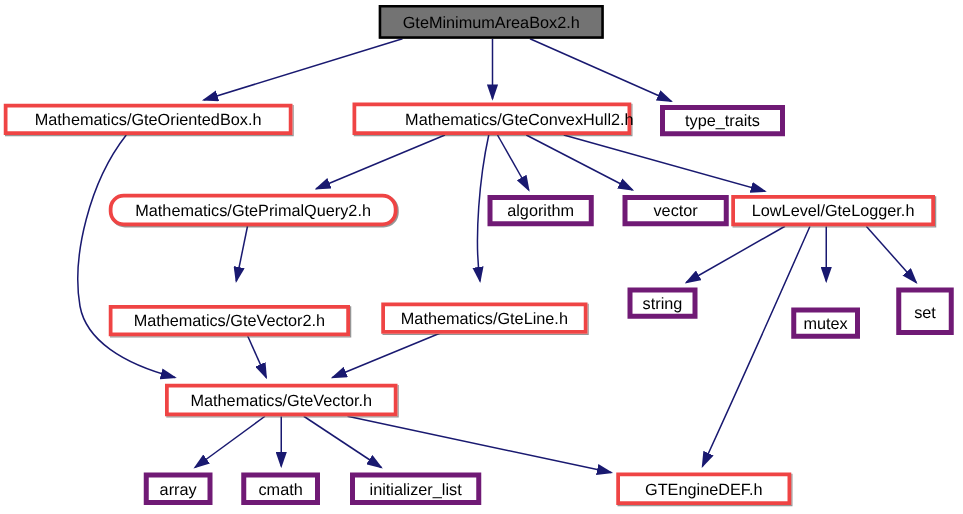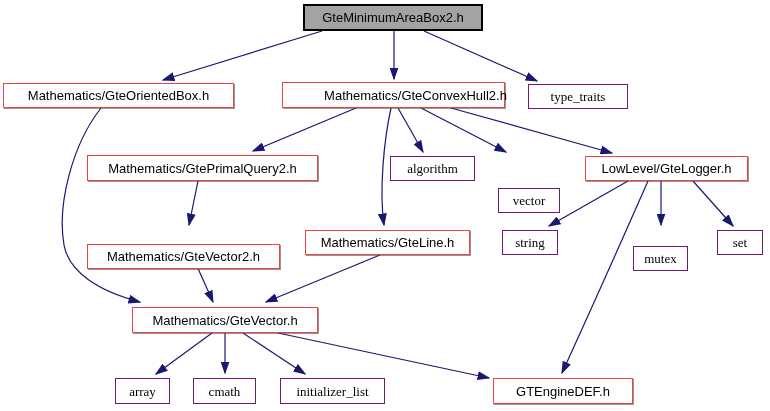--- a/index.html
+++ b/index.html
@@ -24,30 +24,29 @@
     display: flex;
     align-items: center;
     justify-content: center;
     background: #ffffff;
     font-size: 13px;
     line-height: 1;
     color: #000000;
     white-space: nowrap;
   }
   .node.main {
-    background: #a3a3a3;
+    background: #737373;
     border: 2px solid #000000;
   }
   .node.doc {
-    border: 1px solid #ef4444;
+    border: 3px solid #ef4444;
     box-shadow: 1px 1px 0 rgba(64,64,64,0.55);
   }
   .node.sys {
-    border: 1px solid #701a75;
-    font-family: Liberation Serif, serif;
+    border: 4px solid #701a75;
   }
   .edge { fill: none; stroke-width: 1.2px; }
 </style>
 </head>
 <body>
 
 <div id="canvas">
   <svg id="edge-layer" width="770" height="411" viewBox="0 0 770 411" xmlns="http://www.w3.org/2000/svg">
     <defs>
       <marker id="arrowhead" markerUnits="userSpaceOnUse" markerWidth="13" markerHeight="9" refX="11.5" refY="4.5" orient="auto">
@@ -83,45 +82,45 @@
       </div>
       <div class="node doc" style="left: 3px; top: 83px; width: 231px; height: 25px;">
         <span>Mathematics/GteOrientedBox.h</span>
       </div>
       <div class="node doc" style="left: 282px; top: 82px; width: 223px; height: 26px; padding-left: 44px;">
         <span>Mathematics/GteConvexHull2.h</span>
       </div>
       <div class="node sys" style="left: 528px; top: 84px; width: 100px; height: 25px;">
         <span>type_traits</span>
       </div>
-      <div class="node doc" style="left: 87px; top: 155px; width: 231px; height: 26px;">
+      <div class="node doc" style="left: 87px; top: 155px; width: 231px; height: 26px; border-radius: 12px;">
         <span>Mathematics/GtePrimalQuery2.h</span>
       </div>
       <div class="node sys" style="left: 390px; top: 156px; width: 85px; height: 25px;">
         <span>algorithm</span>
       </div>
-      <div class="node sys" style="left: 498px; top: 156px; width: 62px; height: 25px; margin-top: 32px;">
+      <div class="node sys" style="left: 498px; top: 156px; width: 85px; height: 25px;">
         <span>vector</span>
       </div>
       <div class="node doc" style="left: 585px; top: 156px; width: 163px; height: 25px;">
         <span>LowLevel/GteLogger.h</span>
       </div>
       <div class="node doc" style="left: 87px; top: 244px; width: 193px; height: 25px;">
         <span>Mathematics/GteVector2.h</span>
       </div>
-      <div class="node doc" style="left: 305px; top: 230px; width: 165px; height: 25px;">
+      <div class="node doc" style="left: 305px; top: 242px; width: 165px; height: 25px;">
         <span>Mathematics/GteLine.h</span>
       </div>
       <div class="node sys" style="left: 502px; top: 230px; width: 56px; height: 25px;">
         <span>string</span>
       </div>
       <div class="node sys" style="left: 633px; top: 246px; width: 55px; height: 25px;">
         <span>mutex</span>
       </div>
-      <div class="node sys" style="left: 717px; top: 230px; width: 46px; height: 25px;">
+      <div class="node sys" style="left: 717px; top: 230px; width: 46px; height: 38px;">
         <span>set</span>
       </div>
       <div class="node doc" style="left: 132px; top: 307px; width: 186px; height: 26px;">
         <span>Mathematics/GteVector.h</span>
       </div>
       <div class="node sys" style="left: 115px; top: 378px; width: 55px; height: 26px;">
         <span>array</span>
       </div>
       <div class="node sys" style="left: 193px; top: 378px; width: 63px; height: 26px;">
         <span>cmath</span>

